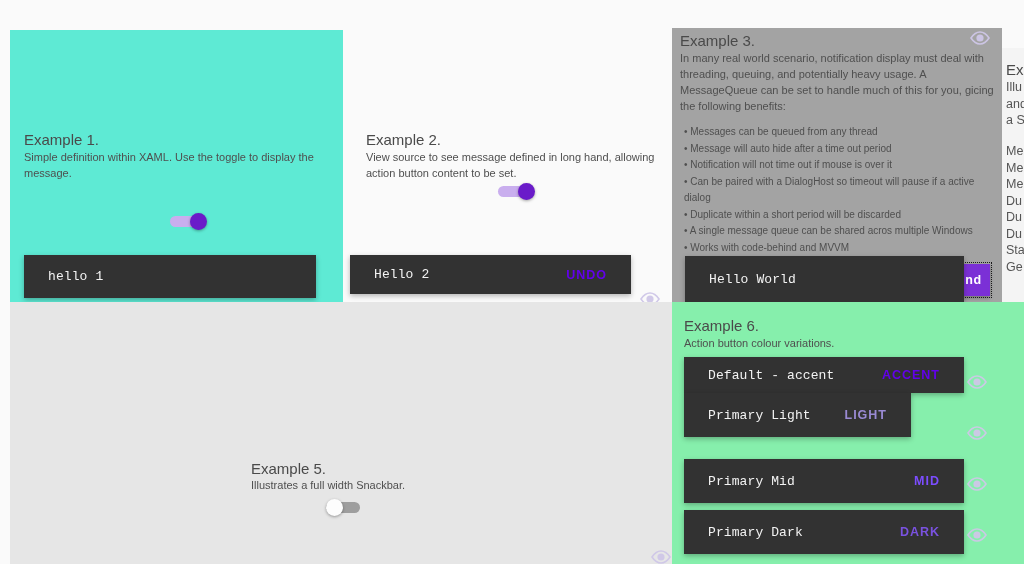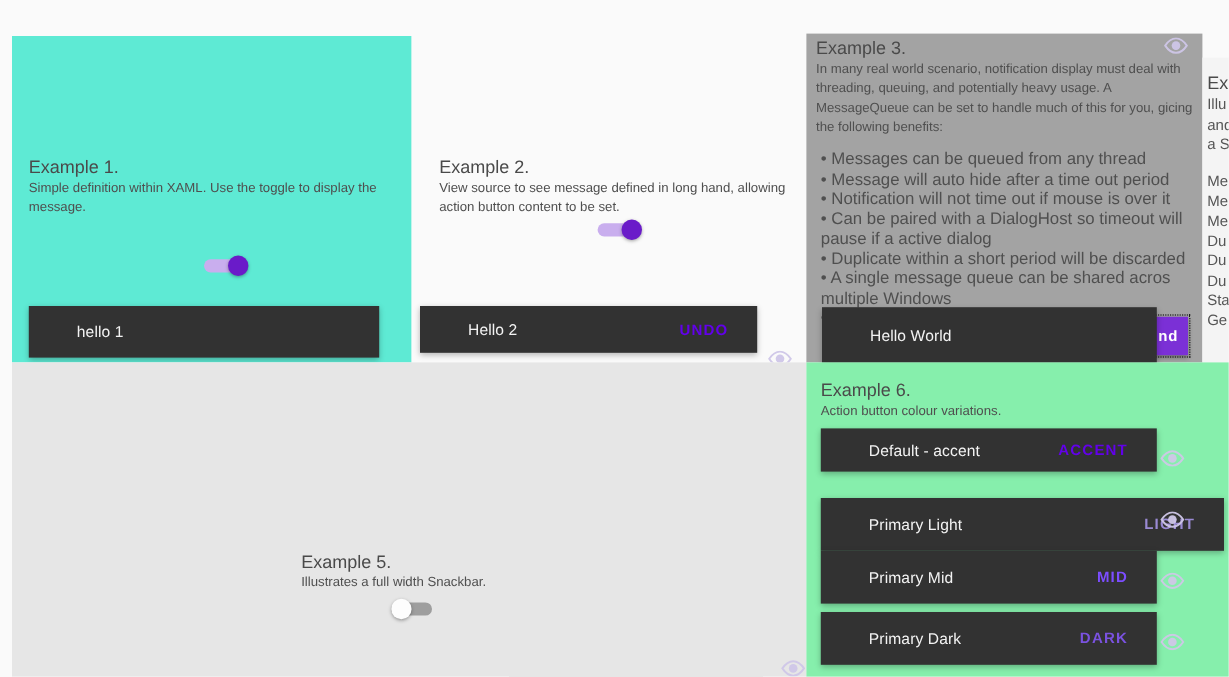--- a/index.html
+++ b/index.html
@@ -61,41 +61,42 @@
     position: absolute;
     background: #323232;
     display: flex;
     align-items: center;
     justify-content: space-between;
     box-shadow: 0 2px 5px rgba(0,0,0,0.28);
   }
   .snackbar .msg {
     color: #f3f3f3;
     font-size: 13px;
-    padding-left: 40px;
+    padding-left: 24px;
     letter-spacing: 0.1px;
+    font-family: Liberation Mono, monospace;
   }
   .snackbar .action {
     font-size: 12.5px;
     font-weight: bold;
     letter-spacing: 1px;
     padding-right: 24px;
   }
 
   
   .eye {
     position: absolute;
     width: 22px; height: 14px;
     opacity: 0.95;
   }
   .eye svg { display: block; }
 
   
   .bullets {
-    font-size: 14px;
+    font-size: 10px;
     color: #4f4f4f;
     line-height: 16.5px;
   }
   .bullets div { white-space: normal; }
 
   
   .purple-btn {
     position: absolute;
     background: #7b30d6;
     color: #ffffff;
@@ -246,21 +247,21 @@
       <span class="msg">Default - accent</span>
       <span class="action" style="color:#6200ea;">ACCENT</span>
     </div>
     <div class="eye" style="left:294px; top:73px;">
       <svg width="22" height="14" viewBox="0 0 22 14">
         <path d="M2 7 Q6 1 11 1 Q16 1 20 7 Q16 13 11 13 Q6 13 2 7 Z" fill="none" stroke="#cfc7e8" stroke-width="1.6"></path>
         <circle cx="11" cy="7" r="3.6" fill="#cfc7e8"></circle>
       </svg>
     </div>
 
-    <div class="snackbar" style="left:12px; top:113px; width:336px; height:44px;">
+    <div class="snackbar" style="left:12px; top:91px; width:227px; height:44px;">
       <span class="msg">Primary Light</span>
       <span class="action" style="color:#9a8ad4;">LIGHT</span>
     </div>
     <div class="eye" style="left:294px; top:124px;">
       <svg width="22" height="14" viewBox="0 0 22 14">
         <path d="M2 7 Q6 1 11 1 Q16 1 20 7 Q16 13 11 13 Q6 13 2 7 Z" fill="none" stroke="#cfc7e8" stroke-width="1.6"></path>
         <circle cx="11" cy="7" r="3.6" fill="#cfc7e8"></circle>
       </svg>
     </div>
 

